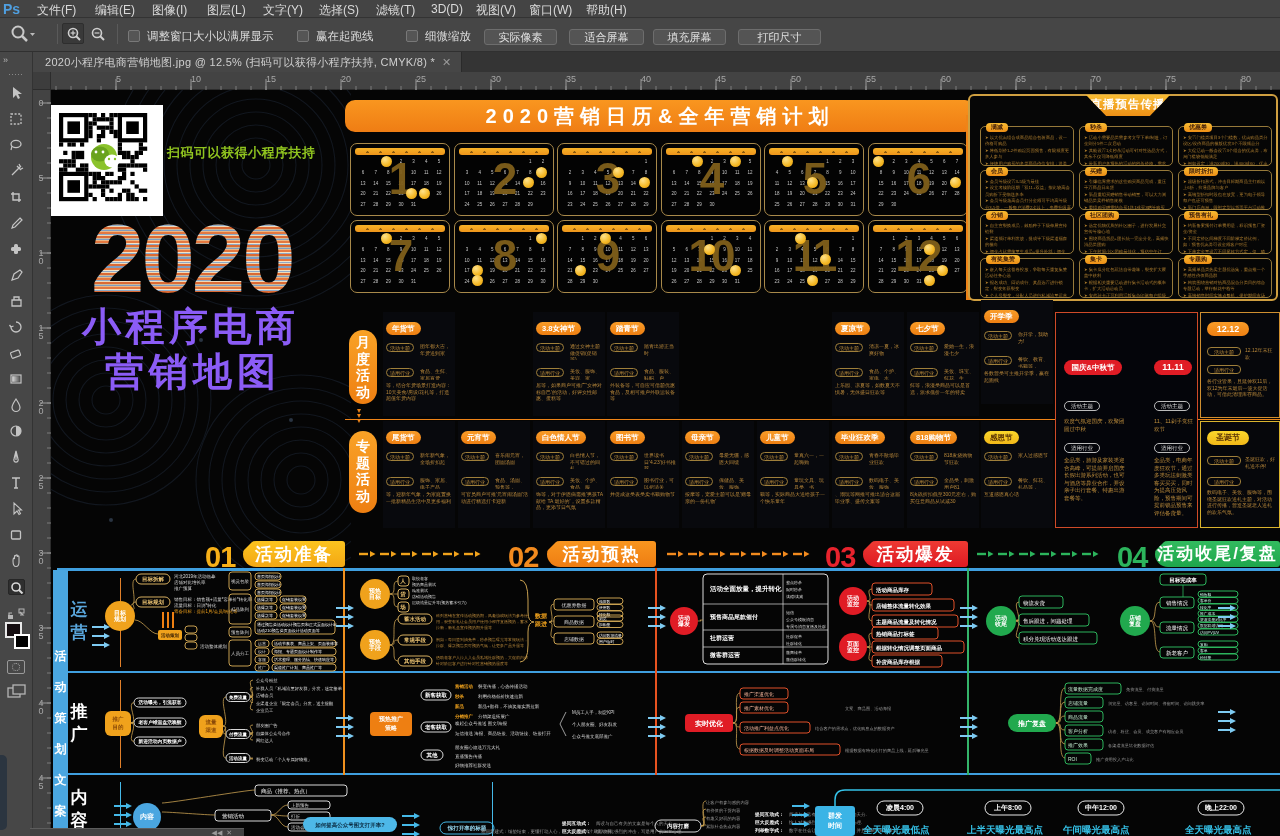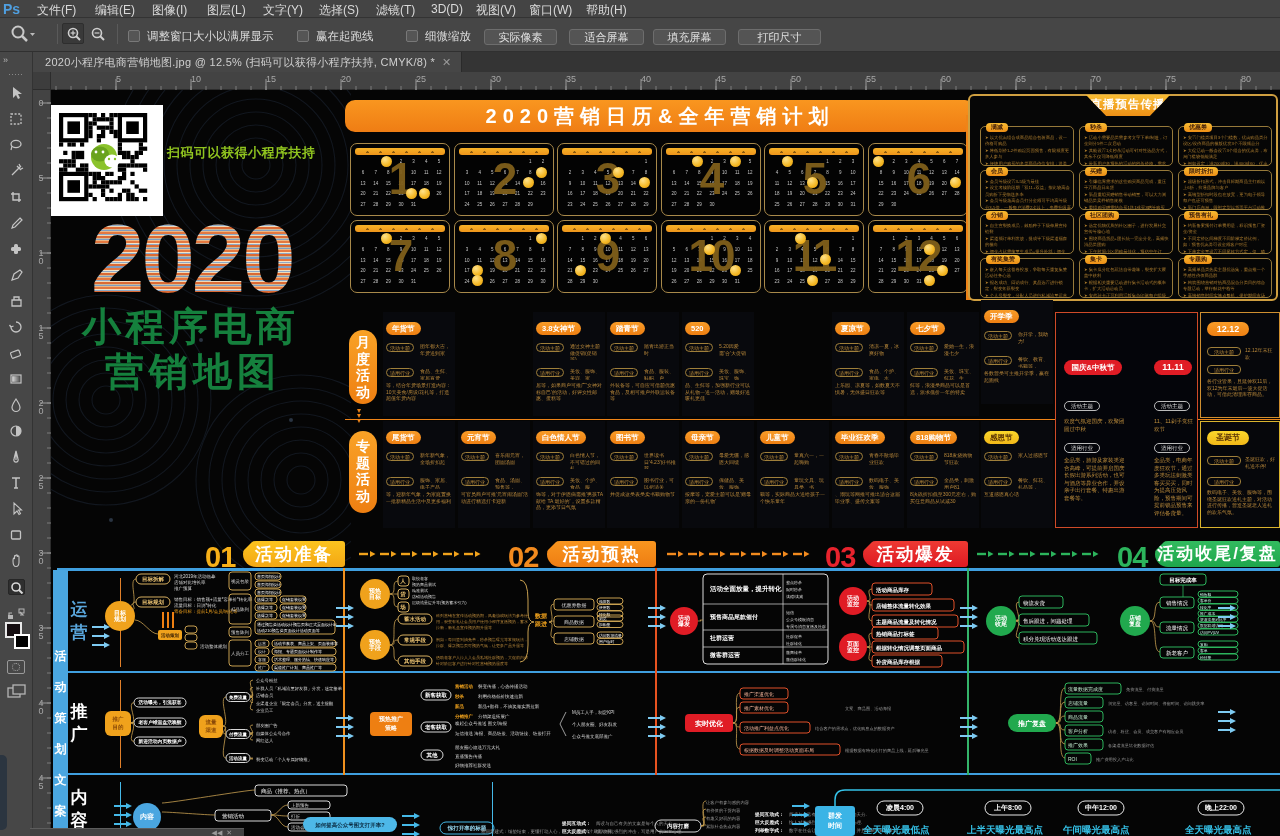--- a/index.html
+++ b/index.html
@@ -22,21 +22,21 @@
 #toolbar{position:absolute;left:0;top:52px;width:33px;height:784px;background:#474747;
  border-right:1px solid #333;}
 #hruler{position:absolute;left:33px;top:72px;width:1247px;height:18px;background:#434343;
  border-bottom:1px solid #2c2c2c;}
 .hnum{position:absolute;top:74px;color:#a8a8a8;font-size:9px;}
 #vruler{position:absolute;left:33px;top:90px;width:18px;height:746px;background:#434343;
  border-right:1px solid #2c2c2c;}
 .vnum{position:absolute;left:36px;color:#a8a8a8;font-size:9px;width:10px;line-height:8px;text-align:center;}
 #canvas{position:absolute;left:51px;top:90px;width:1229px;height:746px;background:#050505;overflow:hidden;}
 #canvas .abs{position:absolute;}
-.wt{color:#15803d;}
+.wt{color:#8b5cf6;}
 .cal{position:absolute;width:100px;height:73px;border:1px solid #a8894a;border-radius:7px;background:#030303;}
 .calhead{position:absolute;left:4px;right:4px;top:4px;height:7px;border-radius:3px;
  background:linear-gradient(180deg,#f7b227,#ee951b);}
 .crow{position:absolute;left:7px;width:86px;display:flex;justify-content:space-between;
  font-size:4.5px;color:#c6c6c6;}
 .crow i{font-style:normal;width:10px;text-align:center;}
 .calhead::after{content:"";position:absolute;left:3px;right:3px;top:2px;bottom:2px;
  background-image:radial-gradient(circle,#8a5a10 1.1px,transparent 1.5px);
  background-size:13px 3px;background-position:3px 1px;background-repeat:repeat-x;}
 .calnum{position:absolute;width:100%;top:10px;text-align:center;font-size:44px;font-weight:bold;
@@ -1377,28 +1377,20 @@
         <div class="evtx" style="left:37px;top:56px;width:33px;height:12px;overflow:hidden">美妆、服饰、美容、家</div>
         <div class="evtx" style="left:3px;top:70px;width:67px;height:30px;overflow:hidden">居等，如果商户可推广'女神对标自己'的活动，好评女性邮惠、蛋糕等</div>
       </div>
       <div class="evb" style="left:556px;top:222px;height:104px">
         <div class="evtag" style="">踏青节</div>
         <div class="evlab" style="left:3px;top:31px">活动主题</div>
         <div class="evtx" style="left:37px;top:31px;width:33px;height:17px;overflow:hidden">踏青出游正当时</div>
         <div class="evlab" style="left:3px;top:56px">适用行业</div>
         <div class="evtx" style="left:37px;top:56px;width:33px;height:12px;overflow:hidden">食品、服装、鞋帽、户</div>
         <div class="evtx" style="left:3px;top:70px;width:67px;height:30px;overflow:hidden">外装备等，可自应可借题优惠食品，及相可推户外联运装备等</div>
-      </div>
-      <div class="evb" style="left:631px;top:222px;height:104px">
-        <div class="evtag" style="">520</div>
-        <div class="evlab" style="left:3px;top:31px">活动主题</div>
-        <div class="evtx" style="left:37px;top:31px;width:33px;height:17px;overflow:hidden">5.20因爱需'合'大促销</div>
-        <div class="evlab" style="left:3px;top:56px">适用行业</div>
-        <div class="evtx" style="left:37px;top:56px;width:33px;height:12px;overflow:hidden">美妆、服饰、珠宝、饰</div>
-        <div class="evtx" style="left:3px;top:70px;width:67px;height:30px;overflow:hidden">品、生鲜等，加强新行业可以从礼物一送一活动，赠最好送暖礼更佳</div>
       </div>
       <div class="evb" style="left:781px;top:222px;height:104px">
         <div class="evtag" style="">夏凉节</div>
         <div class="evlab" style="left:3px;top:31px">活动主题</div>
         <div class="evtx" style="left:37px;top:31px;width:33px;height:17px;overflow:hidden">清凉一夏，冰爽好物</div>
         <div class="evlab" style="left:3px;top:56px">适用行业</div>
         <div class="evtx" style="left:37px;top:56px;width:33px;height:12px;overflow:hidden">食品、个护、家电、水</div>
         <div class="evtx" style="left:3px;top:70px;width:67px;height:30px;overflow:hidden">上乐园、凉夏等，如数夏天不惧暑，无休盛日狂欢等</div>
       </div>
       <div class="evb" style="left:856px;top:222px;height:104px">

